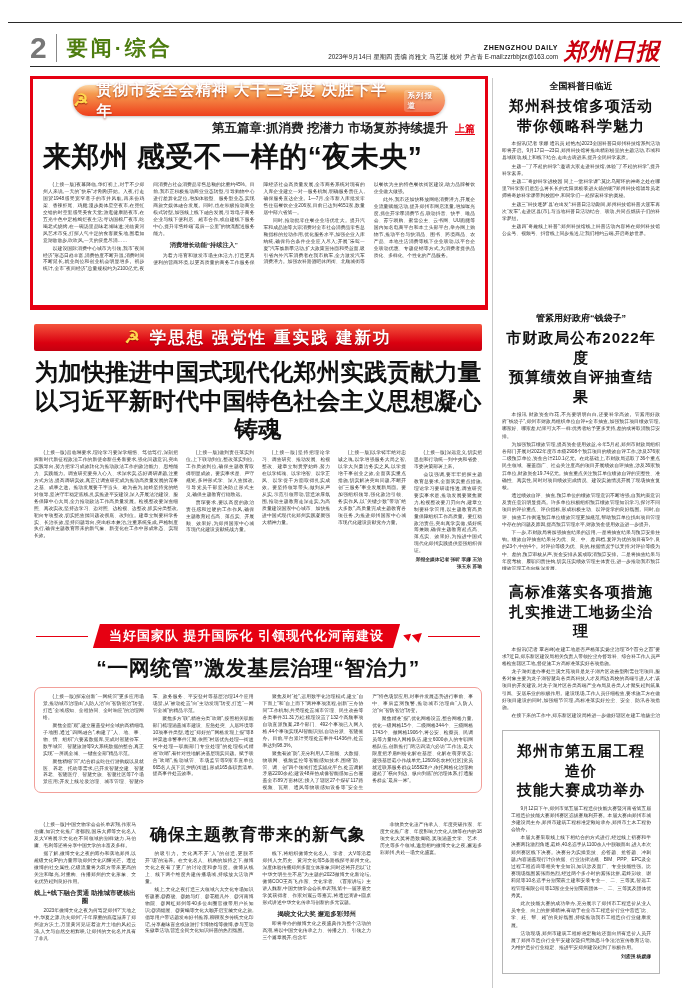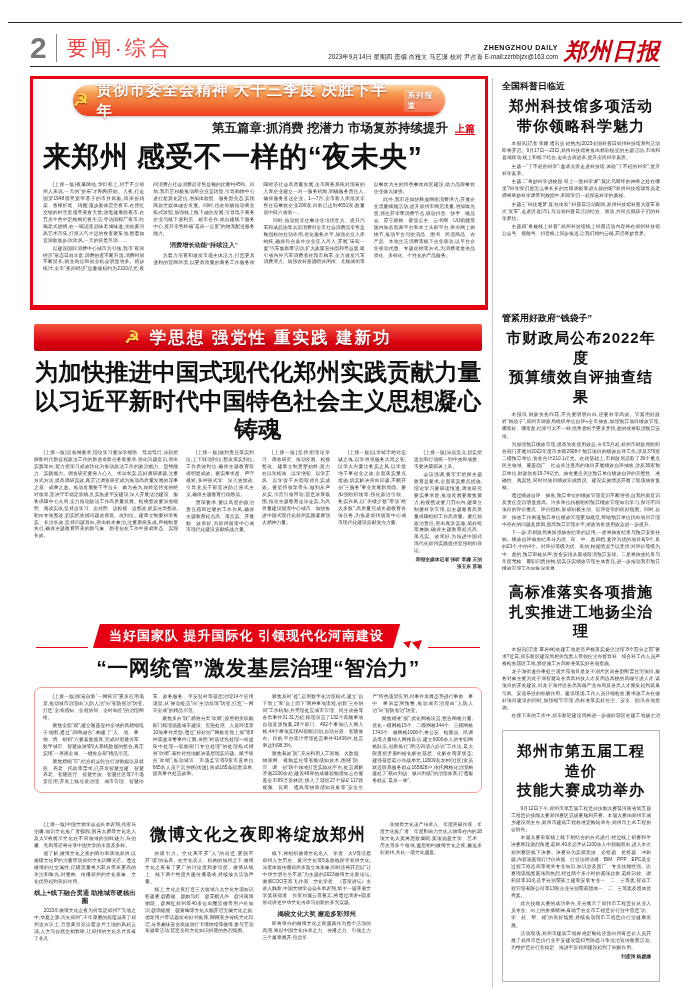--- a/index.html
+++ b/index.html
@@ -6,21 +6,21 @@
   .page{position:relative;width:690px;height:998px;margin:0 auto;background:#fff;
         font-family:"Liberation Sans",sans-serif;color:#222;overflow:hidden;}
   .topline{position:absolute;left:8px;right:8px;top:22px;border-top:1.5px solid #2a2a2a;}
   
   .header{position:absolute;left:30px;right:30px;top:30px;height:32px;
           display:flex;align-items:flex-end;justify-content:space-between;
           border-bottom:1.5px solid #2a2a2a;padding-bottom:4px;}
   .hdr-left{display:flex;align-items:center;}
   .pgnum{font-size:30px;line-height:28px;color:#777;font-weight:bold;padding-right:9px;
          border-right:1.5px solid #888;}
-  .section-title{font-size:21px;font-weight:normal;color:#ef4444;margin-left:10px;letter-spacing:3px;}
+  .section-title{font-size:21px;font-weight:bold;color:#4d7c0f;margin-left:10px;letter-spacing:3px;}
   .hdr-right{display:flex;align-items:flex-end;gap:6px;}
   .hdr-meta{text-align:right;}
   .masthead-en{font-size:7px;font-weight:bold;color:#111;letter-spacing:.5px;}
   .dateline{font-size:6.3px;color:#222;margin-top:2px;white-space:nowrap;}
   .masthead-cn{color:#c9000e;font-size:23px;font-weight:900;font-family:"DejaVu Serif",serif;
                font-style:italic;letter-spacing:1px;line-height:1;margin-top:34px;}
   
   .divider-v{position:absolute;left:492px;top:78px;bottom:10px;width:1px;background:#c9c9c9;}
   .main-left{position:absolute;left:30px;top:76px;width:458px;height:922px;}
   .sidebar{position:absolute;left:502px;top:80px;width:158px;}
@@ -50,21 +50,21 @@
            display:flex;align-items:center;justify-content:center;gap:8px;color:#fff;
            font-weight:900;font-size:16.5px;letter-spacing:2px;border-radius:2px;
            text-shadow:0 1px 1px rgba(90,0,0,.5);}
   .headline2{font-size:23.5px;font-weight:900;text-align:center;line-height:1.22;margin:7px 0 6px;color:#111;}
   .sec2-cols{display:flex;gap:8px;font-size:4.8px;line-height:1.45;text-align:justify;
              height:152px;overflow:hidden;color:#333;}
   .sec2-cols .col{flex:1;}
   .sec2-cols .col.wide{flex:2.12;}
   
   .sec3{position:absolute;top:548px;left:4px;right:6px;}
-  .ribbon-row{display:flex;align-items:flex-end;gap:5px;margin:0 2px;}
+  .ribbon-row{display:flex;align-items:center;gap:5px;margin:0 2px;}
   .ribbon-line{flex:1;border-top:1.5px solid #e60012;}
   .ribbon{background:#e60012;color:#fff;font-weight:900;font-size:13px;letter-spacing:1px;
           padding:3px 16px;clip-path:polygon(7px 0,100% 0,calc(100% - 7px) 100%,0 100%);}
   .arrows{display:flex;gap:2px;align-items:center;}
   .arr{width:0;height:0;border-left:9px solid #e60012;border-top:5px solid transparent;
        border-bottom:5px solid transparent;transform:rotate(-42deg);}
   .arr.small{border-left-width:7px;border-top-width:4px;border-bottom-width:4px;}
   .headline3{font-size:21px;font-weight:900;text-align:center;margin:6px 0 5px;color:#111;letter-spacing:.5px;}
   .sec3-box{border:1.5px solid #f2a09a;border-radius:7px;padding:6px 8px;height:106px;
             overflow:hidden;box-sizing:border-box;}
@@ -75,27 +75,27 @@
   .bot-mid{flex:1;overflow:hidden;}
   .headline4{font-size:17px;font-weight:900;text-align:center;margin:1px 0 5px;color:#111;letter-spacing:1px;}
   .bot-mid-cols{column-count:2;column-gap:9px;font-size:4.8px;line-height:1.45;text-align:justify;
                 color:#333;height:146px;overflow:hidden;}
   .bot-col .flow-h,.bot-mid-cols .flow-h{font-size:6.4px;line-height:1.3;}
   
   .side-art{position:relative;margin-bottom:12px;}
   .side-art.h222{height:220px;overflow:hidden;}
   .side-art.h260{height:258px;overflow:hidden;}
   .side-art.h138{height:136px;overflow:hidden;}
-  .side-kicker{font-weight:bold;font-size:9px;margin-bottom:3px;color:#111;}
+  .side-kicker{text-align:center;font-weight:bold;font-size:9px;margin-bottom:3px;color:#111;}
   .side-headline{text-align:center;font-weight:900;font-size:15px;line-height:1.3;margin-bottom:5px;
                  color:#111;letter-spacing:1px;}
   .side-body{font-size:4.8px;line-height:1.5;text-align:justify;color:#333;}
   .red-bracket::before{content:"";position:absolute;left:-12px;top:2px;bottom:6px;width:1.5px;
                        background:#f2a09a;}
-  .side-art.boxed{border:1px solid #b5b5b5;padding:10px 8px 8px;height:232px;overflow:hidden;}
+  .side-art.boxed{border:1px solid #b5b5b5;padding:10px 8px 0;height:232px;overflow:hidden;}
 </style>
 </head>
 <body>
 
 <div class="page">
   <div class="topline"></div>
 
   <div class="header">
     <div class="hdr-left">
       <span class="pgnum">2</span>
@@ -190,21 +190,21 @@
     </div>
 
     <div class="bottom">
       <div class="bot-col">
           <p class="para">(上接一版)中国文物学会会长单霁翔,作家马伯庸,知识文化推广者都靓,国乐大师等文化名人及大V将展示文化在不同领域的别样魅力,马伯庸、毛利等还将分享中国文学的丰富及多样。</p>
           <p class="para">据了解,微博文化之夜的筹办和落地郑州,以超级文化IP的力量带动郑州文化闪耀光芒。通过微博的社交属性,亿级流量将为双方带来更高的关注和曝光,对重构、传播郑州的文化形象、文化优势起到良好作用。</p>
           <p class="flow-h">线上+线下融合贯通 助推城市硬核出圈</p>
           <p class="para">2023年微博文化之夜为何笃定郑州?“天地之中,华夏之源,功夫郑州”,千年厚重的底蕴滋养了郑州这方沃土,万里黄河见证着这片土地的风起云涌,人文与自然交相辉映,让郑州的文化名片具有了非凡</p>
         </div>
       <div class="bot-mid">
-        <div class="headline4">微博文化之夜即将绽放郑州</div>
+        <div class="headline4">确保主题教育带来的新气象</div>
         <div class="bot-mid-cols">
             <p class="para">的吸引力。文化离不开“人”的创造,更脱不开“场”的滋养。在文化名人、机构的加持之下,微博文化之夜有了更广的讨论度和参与度。微博从线上、线下两个维度共建传播场域,持续放大活动声量。</p>
             <p class="para">线上,文化之夜打造三大领域六大文化专场知识答题赛,@蔡骏、@她与灯、@花栀凡外、@河南博物院、@网红郑州等40多位出圈官微带用户长知识;@滴烟屋、@黄螨等文化大咖开启宝藏文化之旅,倡导用户带话题发布好书推荐,聊聊家乡传统文化印记,分享趣味盲盒或旅游打卡博物馆等微博,参与互动集徽章活动,营造全民文化知识科普的热烈氛围。</p>
             <p class="para">线下,将组织微博文化名人、学者、大V等沿着郑州人文历史、黄河文化等5条路线探寻郑州文化,深度体验传播郑州多面立体形象;同时还将开启以“让中华文明生生不息”为主题的2023微博文化新论坛,微博COO王高飞,作家、文化学者、《百家讲坛》主讲人魏新,中国文物学会会长单霁翔,第十一届茅盾文学奖获得者、作家刘震云等嘉宾,将通过演讲+圆桌形式讲述中华文化传承与创新的多元议题。</p>
             <p class="flow-h">揭晓文化大奖 邂逅多彩郑州</p>
             <p class="para">即将举办的微博文化之夜盛典作为整个活动的高潮,将以中国文化传承之力、传播之力、引领之力三个篇章展开,包含年</p>
           </div>
       </div>
       <div class="bot-col">
           <p class="para">非物质文化遗产传承人、年度突破作家、年度文化推广者、年度影响力文化人物等在内的18项文化大奖将悉数揭晓,奖项涵盖文学、艺术、历史等多个领域,邀您相约微博文化之夜,邂逅多彩郑州,共赴一场文化盛宴。</p>

